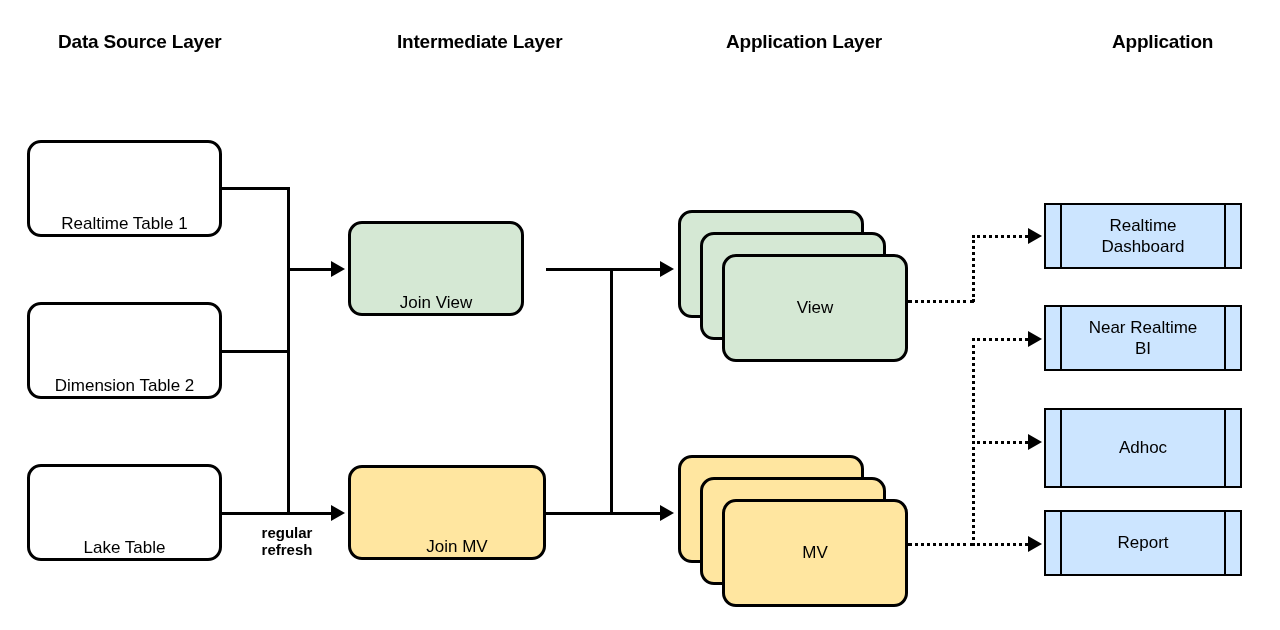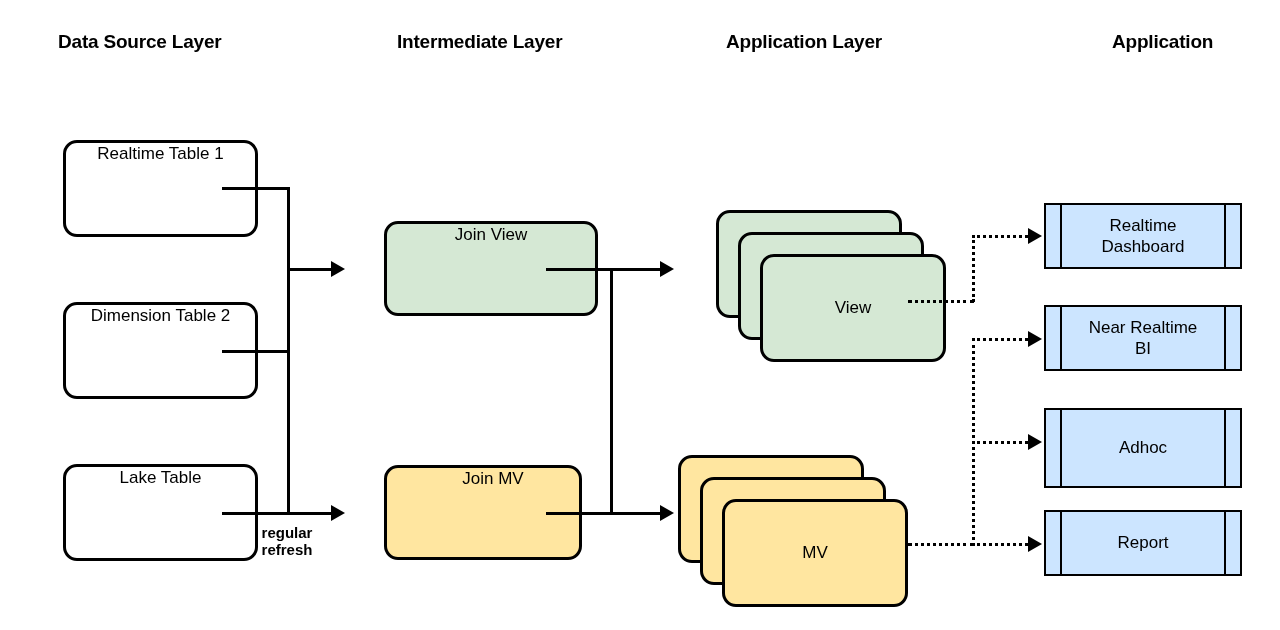--- a/index.html
+++ b/index.html
@@ -27,42 +27,41 @@
     letter-spacing: -0.2px;
     margin-left: 32px;
   }
   
   .node {
     position: absolute;
     box-sizing: border-box;
     border: 3px solid #000000;
     border-radius: 14px;
     display: flex;
-    align-items: flex-start;
+    align-items: flex-end;
     justify-content: center;
     text-align: center;
     font-size: 17px;
     line-height: 1.25;
     color: #000000;
     background: #ffffff;
-    margin-left: 36px;
   }
   .node.green { background: #d5e8d4; }
   .node.yellow { background: #ffe6a0; padding-left: 20px; }
   .node .label { display: block; padding: 0 6px; }
 
   
   .stack { position: absolute; }
   .stack .sheet {
     position: absolute;
     box-sizing: border-box;
     border: 3px solid #000000;
     border-radius: 14px;
   }
-  .stack .sheet.green { background: #d5e8d4; margin-left: 38px; }
+  .stack .sheet.green { background: #d5e8d4; }
   .stack .sheet.yellow { background: #ffe6a0; }
   .stack .sheet.top {
     display: flex;
     align-items: center;
     justify-content: center;
     font-size: 17px;
     color: #000000;
   }
 
   
@@ -164,21 +163,21 @@
   <div class="arrow-r" style="left:331px; top:261px;"></div>
 
   <div class="hline" style="left:287px; top:512px; width:45px;"></div>
   <div class="arrow-r" style="left:331px; top:505px;"></div>
 
   <div class="edge-label" style="left:243px; top:524px; width:88px;">
     <span>regular</span><br>
     <span>refresh</span>
   </div>
 
-  <div class="node green" style="left:348px; top:221px; width:214px; height:95px;">
+  <div class="node green" style="left:348px; top:221px; width:176px; height:95px;">
     <span class="label">Join View</span>
   </div>
 
   <div class="node yellow" style="left:348px; top:465px; width:198px; height:95px;">
     <span class="label">Join MV</span>
   </div>
 
   <div class="hline" style="left:546px; top:268px; width:115px;"></div>
   <div class="arrow-r" style="left:660px; top:261px;"></div>
 

